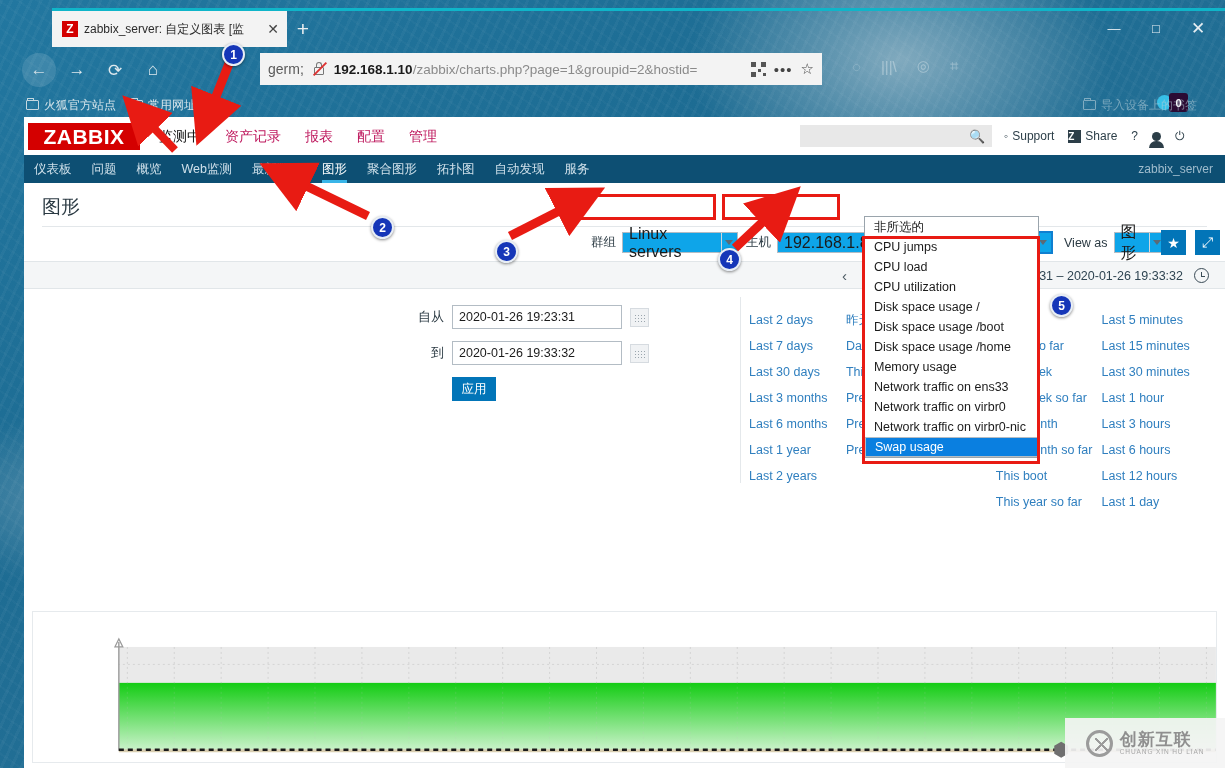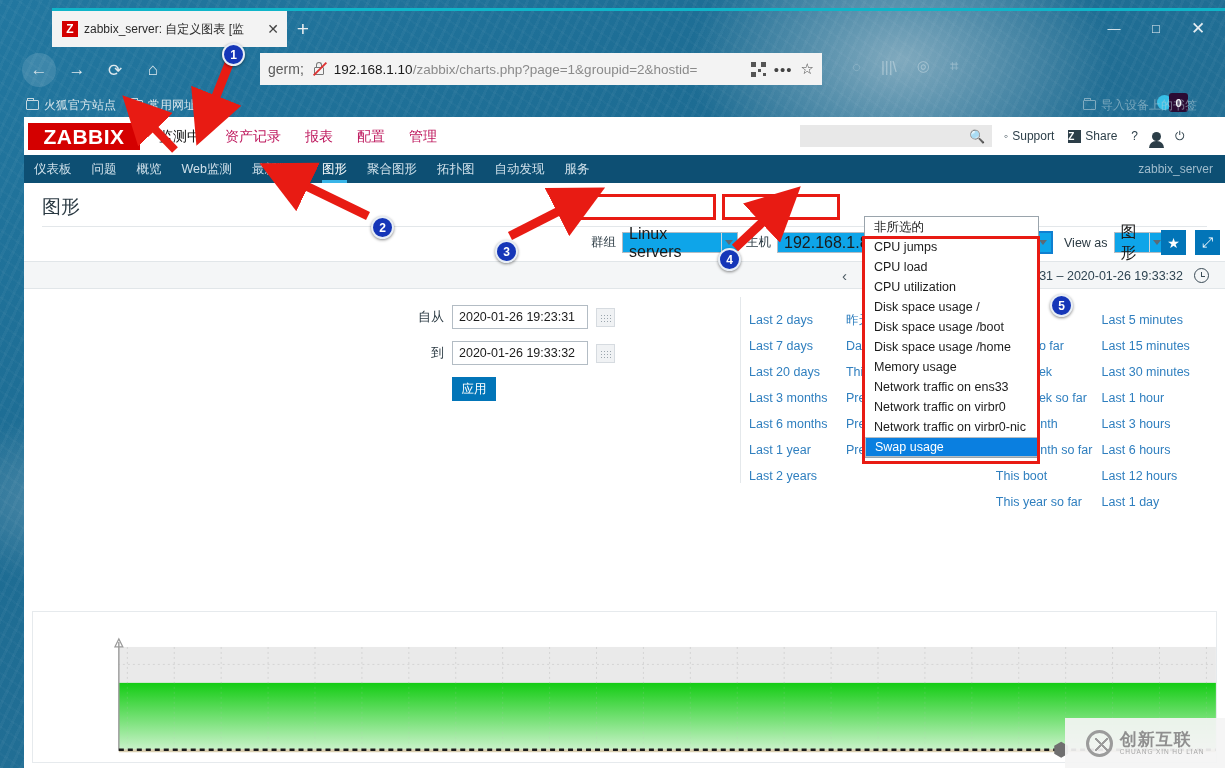--- a/index.html
+++ b/index.html
@@ -84,21 +84,21 @@
   }
   .crossed-lock .shackle{
     position:absolute; left:4px; top:1px; width:6px; height:6px;
     border:1.6px solid #777; border-bottom:none; border-radius:3px 3px 0 0;
   }
   .crossed-lock .slash{
     position:absolute; left:-1px; top:7px; width:18px; height:2px;
     background:#d33; transform:rotate(-45deg); transform-origin:center;
   }
   .url{ flex:1 1 auto; font-size:13.5px; color:#8a8a8a; white-space:nowrap; overflow:hidden;}
-  .url b{ color:#1a1a1a; font-weight:normal; }
+  .url b{ color:#1a1a1a; font-weight:bold; }
   .qr{ width:15px;height:15px; flex:0 0 auto;
        background:
          linear-gradient(#555,#555) 0 0/5px 5px no-repeat,
          linear-gradient(#555,#555) 10px 0/5px 5px no-repeat,
          linear-gradient(#555,#555) 0 10px/5px 5px no-repeat,
          linear-gradient(#555,#555) 7px 7px/3px 3px no-repeat,
          linear-gradient(#555,#555) 12px 11px/3px 3px no-repeat;}
   .dots{ color:#444; font-size:15px; letter-spacing:1px; flex:0 0 auto;}
   .star{ color:#444; font-size:15px; flex:0 0 auto;}
   .trayicons{ position:absolute; left:840px; top:10px; display:flex; gap:20px; align-items:center;
@@ -186,21 +186,21 @@
   .tb-clock{ position:absolute; right:16px; top:6px; width:15px;height:15px;border-radius:8px;
              border:1.4px solid #3a4b56; }
   .tb-clock:before{content:"";position:absolute;left:5.5px;top:2.5px;width:1.3px;height:5px;background:#3a4b56;}
   .tb-clock:after{content:"";position:absolute;left:6px;top:6.5px;width:4px;height:1.3px;background:#3a4b56;}
 
   
   .timepanel{ position:relative; height:210px; background:#fff; }
   .tp-form{ position:absolute; left:0; top:16px; width:700px; }
   .tp-line{ display:flex; align-items:center; gap:8px; margin-bottom:12px; }
   .tp-lbl{ width:420px; text-align:right; font-size:13px; color:#2b3a43;}
-  .tp-input{ width:136px;height:24px;border:1px solid #b3bcc4;background:#fff; padding:0 6px;
+  .tp-input{ width:170px;height:24px;border:1px solid #b3bcc4;background:#fff; padding:0 6px;
              font-size:12.5px; color:#1b1b1b; display:flex;align-items:center;}
   .cal-ico{ width:19px;height:19px;border:1px solid #d6dbe0;background:#f0f2f4; position:relative;}
   .cal-ico:after{ content:""; position:absolute; left:3px; top:5px; width:13px; height:10px;
      background-image:
        radial-gradient(circle .7px, #9aa5ad 99%, transparent),
        radial-gradient(circle .7px, #9aa5ad 99%, transparent);
      background-size:3px 3px; }
   .apply-btn{ margin-left:428px; width:44px; height:24px; background:#0275b8; color:#fff;
               display:flex;align-items:center;justify-content:center; font-size:12.5px;}
   .tp-divider{ position:absolute; left:716px; top:8px; width:1px; height:186px; background:#e4e8eb;}
@@ -433,21 +433,21 @@
           <span class="tp-input">2020-01-26 19:33:32</span>
           <span class="cal-ico"></span>
         </div>
         <div class="apply-btn">应用</div>
       </div>
       <div class="tp-divider"></div>
       <div class="tp-cols">
         <div class="tp-col col1">
           <a>Last 2 days</a>
           <a>Last 7 days</a>
-          <a>Last 20 days</a>
+          <a>Last 30 days</a>
           <a>Last 3 months</a>
           <a>Last 6 months</a>
           <a>Last 1 year</a>
           <a>Last 2 years</a>
         </div>
         <div class="tp-col col2">
           <a>昨天</a>
           <a>Day before yesterday</a>
           <a>This day last week</a>
           <a>Previous week</a>

